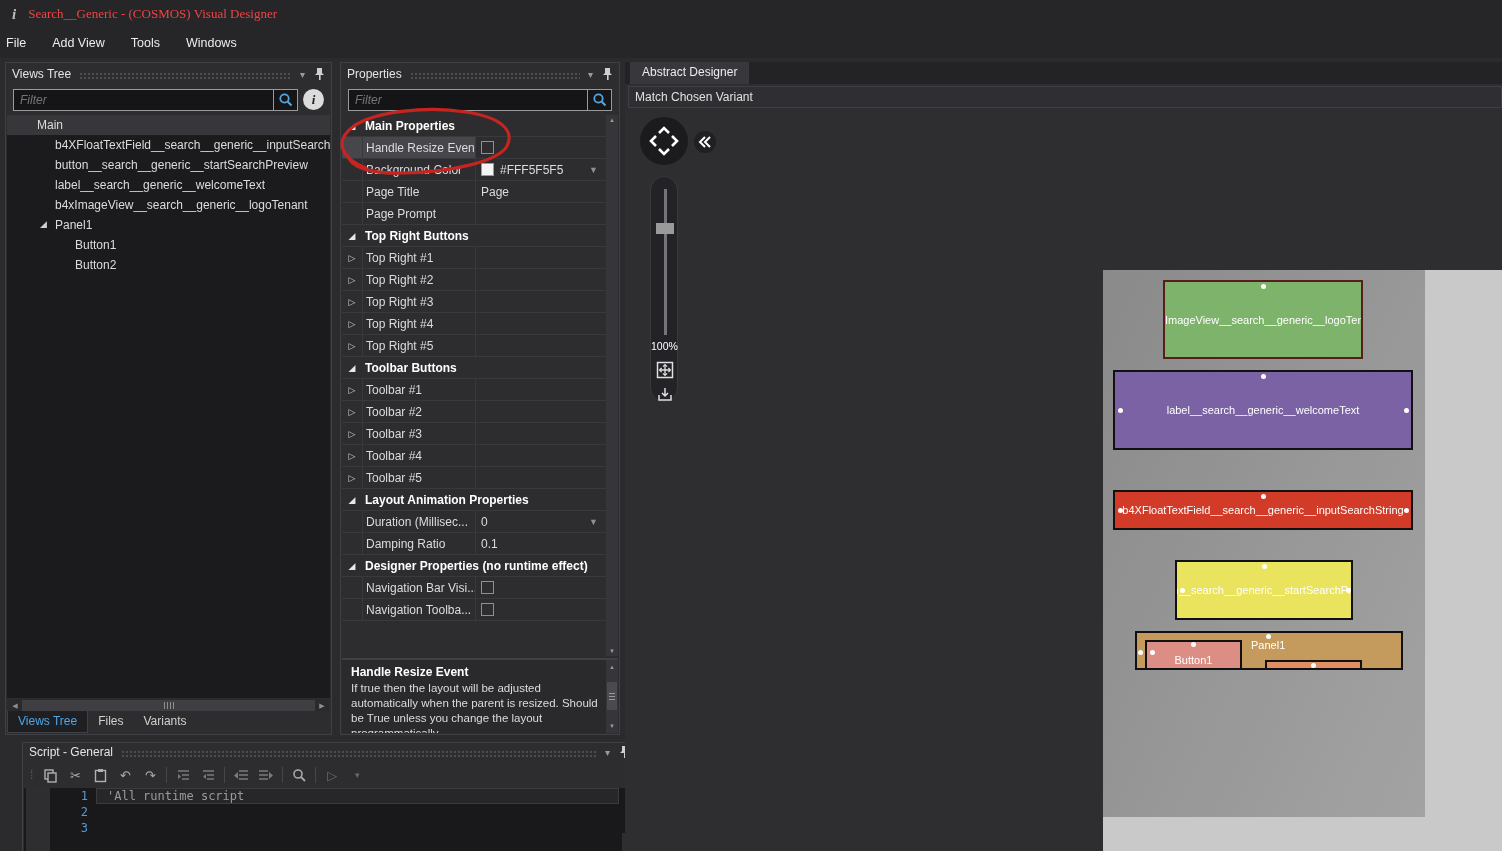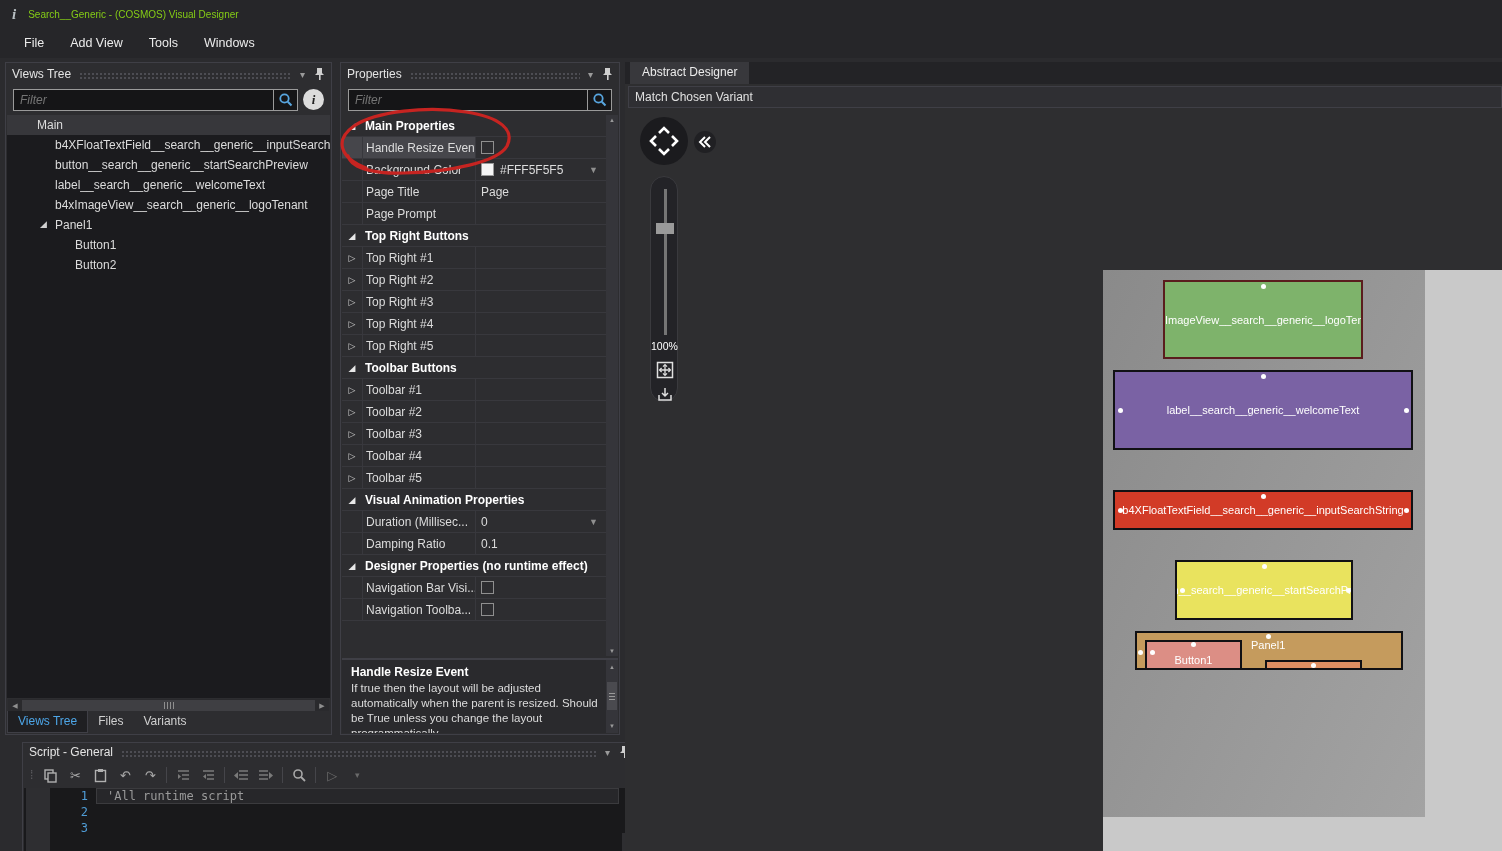--- a/index.html
+++ b/index.html
@@ -3,23 +3,23 @@
 <meta charset="utf-8">
 <style>
   * { margin:0; padding:0; box-sizing:border-box; }
   html,body { width:1502px; height:851px; background:#2b2b2e; overflow:hidden;
     font-family:"Liberation Sans", sans-serif; color:#dcdcdc; }
 
   
   #titlebar { position:absolute; left:0; top:0; width:1502px; height:28px; background:#262629;
     display:flex; align-items:center; gap:12px; padding-left:12px; }
   #titlebar .appico { color:#b9c0c4; font:italic bold 15px "Liberation Serif", serif; }
-  #titlebar .ttl { color:#84cc16; font-size:10px; }
+  #titlebar .ttl { color:#ef4444; font-size:13px;font-family:Liberation Serif, serif; }
   #menubar { position:absolute; left:0; top:28px; width:1502px; height:30px; background:#262629;
-    display:flex; align-items:center; gap:26px; padding-left:24px; font-size:12.5px; color:#ececec; }
+    display:flex; align-items:center; gap:26px; padding-left:6px; font-size:12.5px; color:#ececec; }
   #menubar span { cursor:default; }
 
   
   .panel { position:absolute; background:#2d2d30; border:1px solid #3f3f46; }
   .phead { position:absolute; left:0; top:0; right:0; height:22px; display:flex; align-items:center;
     padding:0 6px; gap:8px; font-size:12px; color:#e4e4e4; }
   .phead .dots { flex:1; height:7px; margin-top:2px;
     background-image:radial-gradient(#55555c 1px, transparent 1.1px); background-size:4px 4px; opacity:.8; }
   .phead .caret { color:#9a9a9a; font-size:10px; }
   .filterrow { position:absolute; left:7px; top:26px; height:22px; display:flex; gap:5px; }
@@ -334,21 +334,21 @@
         <span class="pgut">
           <span class="cl">▷</span>
         </span>
         <span class="pname">Toolbar #5</span>
         <span class="pval"></span>
       </div>
     <div class="pcat">
         <span class="pgut">
           <span class="op">◢</span>
         </span>
-        <span class="pname">Visual Animation Properties</span>
+        <span class="pname">Layout Animation Properties</span>
       </div>
     <div class="prow">
         <span class="pgut"></span>
         <span class="pname">Duration (Millisec...</span>
         <span class="pval">
           <span>0</span>
           <span class="vcaret">▼</span>
         </span>
       </div>
     <div class="prow">

